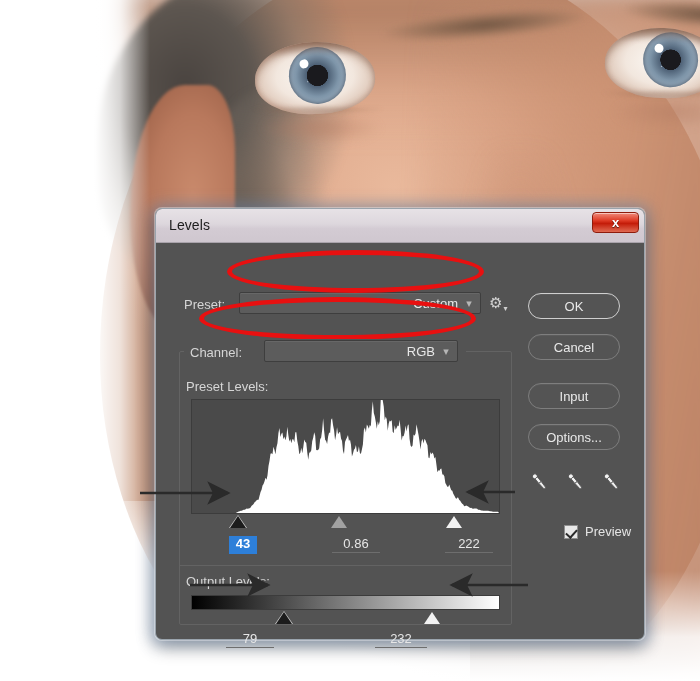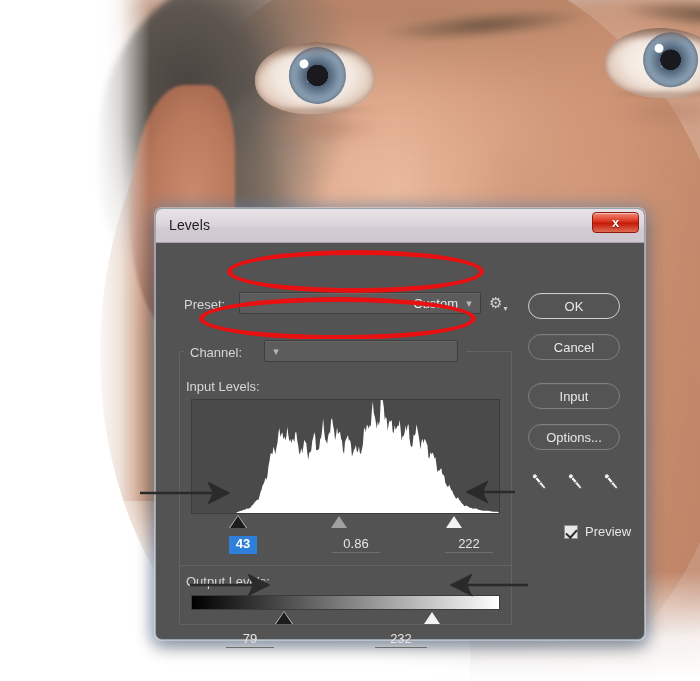--- a/index.html
+++ b/index.html
@@ -488,24 +488,25 @@
       <div id="gear">
         ⚙<span class="caret">▾</span>
       </div>
 
       <div id="groupbox"></div>
       <div id="groupbox-divider"></div>
 
       <div id="channel-mask"></div>
       <div class="row-label" id="channel-label">Channel:</div>
       <div class="dropdown" id="channel-dd">
+        <span class="dd-text">RGB</span>
         <span class="chev">▾</span>
       </div>
 
-      <div class="row-label" id="input-label">Input Levels:</div>
+      <div class="row-label" id="input-label">Preset Levels:</div>
 
       <div id="histogram">
         <svg viewBox="0 0 309 115" preserveAspectRatio="none">
           <polygon id="hist-poly" fill="#ffffff" points="0.0,115.0 0.0,115.0 1.0,115.0 2.0,115.0 3.0,115.0 4.0,115.0 5.0,115.0 6.0,115.0 7.0,115.0 8.0,115.0 9.0,115.0 10.0,115.0 11.0,115.0 12.0,115.0 13.0,115.0 14.0,115.0 15.0,115.0 16.0,115.0 17.0,115.0 18.0,115.0 19.0,115.0 20.0,115.0 21.0,115.0 22.0,115.0 23.0,115.0 24.0,115.0 25.0,115.0 26.0,115.0 27.0,115.0 28.0,115.0 29.0,115.0 30.0,115.0 31.0,115.0 32.0,115.0 33.0,115.0 34.0,115.0 35.0,115.0 36.0,115.0 37.0,115.0 38.0,115.0 39.0,115.0 40.0,115.0 41.0,115.0 42.0,115.0 43.0,115.0 44.0,115.0 45.0,114.5 46.0,114.1 47.0,113.6 48.0,113.1 49.0,112.8 50.0,112.6 51.0,112.2 52.0,111.8 53.0,111.7 54.0,111.1 55.0,110.5 56.0,110.6 57.0,110.3 58.0,110.2 59.0,109.4 60.0,107.5 61.0,106.8 62.0,105.8 63.0,104.1 64.0,103.4 65.0,102.1 66.0,101.5 67.0,101.5 68.0,97.4 69.0,93.6 70.0,91.4 71.0,87.0 72.0,85.4 73.0,82.8 74.0,79.0 75.0,81.2 76.0,76.7 77.0,67.1 78.0,62.0 79.0,54.8 80.0,54.1 81.0,55.2 82.0,47.6 83.0,50.9 84.0,55.2 85.0,48.2 86.0,44.1 87.0,33.7 88.0,28.6 89.0,37.7 90.0,34.3 91.0,33.1 92.0,39.9 93.0,37.2 94.0,40.9 95.0,37.1 96.0,27.1 97.0,36.0 98.0,42.3 99.0,39.8 100.0,43.9 101.0,40.0 102.0,40.0 103.0,43.1 104.0,32.9 105.0,32.9 106.0,41.8 107.0,46.7 108.0,55.2 109.0,53.6 110.0,48.7 111.0,54.1 112.0,48.0 113.0,40.3 114.0,42.8 115.0,43.4 116.0,53.1 117.0,60.9 118.0,53.8 119.0,53.3 120.0,51.5 121.0,42.1 122.0,38.5 123.0,32.9 124.0,36.4 125.0,51.0 126.0,51.2 127.0,50.8 128.0,49.2 129.0,40.0 130.0,38.1 131.0,30.7 132.0,18.5 133.0,31.6 134.0,40.4 135.0,41.6 136.0,44.9 137.0,37.1 138.0,33.0 139.0,33.7 140.0,20.1 141.0,18.5 142.0,25.6 143.0,30.9 144.0,41.0 145.0,35.8 146.0,27.7 147.0,34.9 148.0,33.1 149.0,32.4 150.0,39.2 151.0,41.8 152.0,52.0 153.0,54.9 154.0,42.7 155.0,40.3 156.0,38.2 157.0,35.5 158.0,41.7 159.0,40.3 160.0,45.3 161.0,57.6 162.0,54.4 163.0,50.7 164.0,49.4 165.0,45.9 166.0,52.8 167.0,52.4 168.0,47.0 169.0,54.0 170.0,55.0 171.0,50.4 172.0,45.2 173.0,30.5 174.0,28.1 175.0,33.1 176.0,25.0 177.0,26.6 178.0,29.3 179.0,25.3 180.0,27.0 181.0,11.0 182.0,1.2 183.0,13.3 184.0,16.9 185.0,22.5 186.0,29.3 187.0,21.6 188.0,25.8 189.0,21.6 190.0,-1.0 191.0,-3.8 192.0,0.4 193.0,6.5 194.0,20.7 195.0,16.8 196.0,19.6 197.0,31.3 198.0,24.0 199.0,20.9 200.0,22.0 201.0,20.4 202.0,32.3 203.0,33.8 204.0,25.7 205.0,30.2 206.0,28.3 207.0,25.9 208.0,26.8 209.0,20.0 210.0,30.1 211.0,41.3 212.0,36.6 213.0,36.9 214.0,33.2 215.0,25.9 216.0,32.1 217.0,26.1 218.0,24.8 219.0,39.7 220.0,46.3 221.0,47.9 222.0,46.4 223.0,35.2 224.0,36.4 225.0,34.0 226.0,24.8 227.0,30.1 228.0,35.4 229.0,41.9 230.0,50.5 231.0,42.3 232.0,39.4 233.0,44.2 234.0,39.4 235.0,40.9 236.0,43.7 237.0,46.0 238.0,58.6 239.0,59.4 240.0,53.0 241.0,55.2 242.0,53.5 243.0,55.3 244.0,59.6 245.0,57.9 246.0,65.7 247.0,73.6 248.0,71.6 249.0,71.9 250.0,70.1 251.0,69.8 252.0,75.8 253.0,75.9 254.0,77.7 255.0,84.4 256.0,86.3 257.0,88.3 258.0,88.2 259.0,86.0 260.0,89.3 261.0,91.8 262.0,92.3 263.0,95.5 264.0,97.3 265.0,99.1 266.0,100.8 267.0,99.2 268.0,99.6 269.0,101.8 270.0,102.6 271.0,104.4 272.0,105.6 273.0,106.3 274.0,108.1 275.0,107.9 276.0,107.3 277.0,107.9 278.0,108.3 279.0,109.2 280.0,109.9 281.0,109.7 282.0,110.3 283.0,110.8 284.0,110.5 285.0,110.5 286.0,110.5 287.0,110.8 288.0,111.6 289.0,111.8 290.0,112.0 291.0,112.4 292.0,112.4 293.0,112.6 294.0,112.7 295.0,112.7 296.0,112.7 297.0,112.7 298.0,112.7 299.0,112.9 300.0,113.1 301.0,113.3 302.0,113.6 303.0,113.8 304.0,113.8 305.0,113.8 306.0,113.8 307.0,113.8 308.0,113.8 309.0,115.0"></polygon>
         </svg>
       </div>
 
       <div class="slider-track">
         <div class="tri-outline" style="left:38px;"></div>
         <div class="tri black" style="left:39px;"></div>

